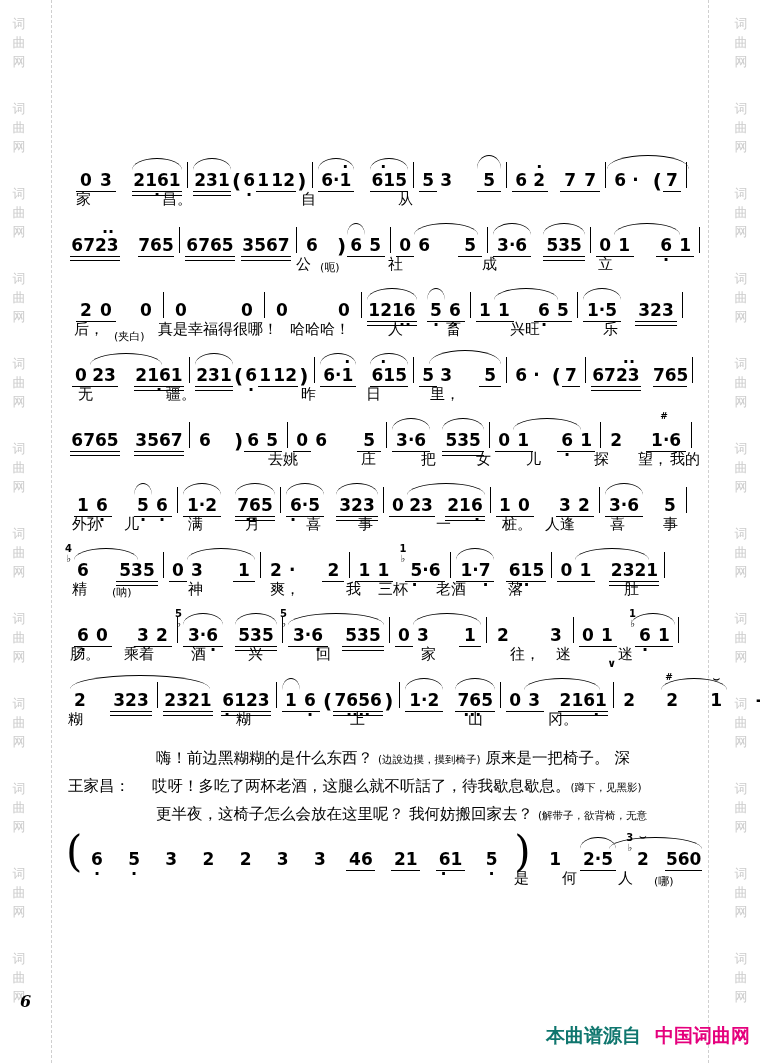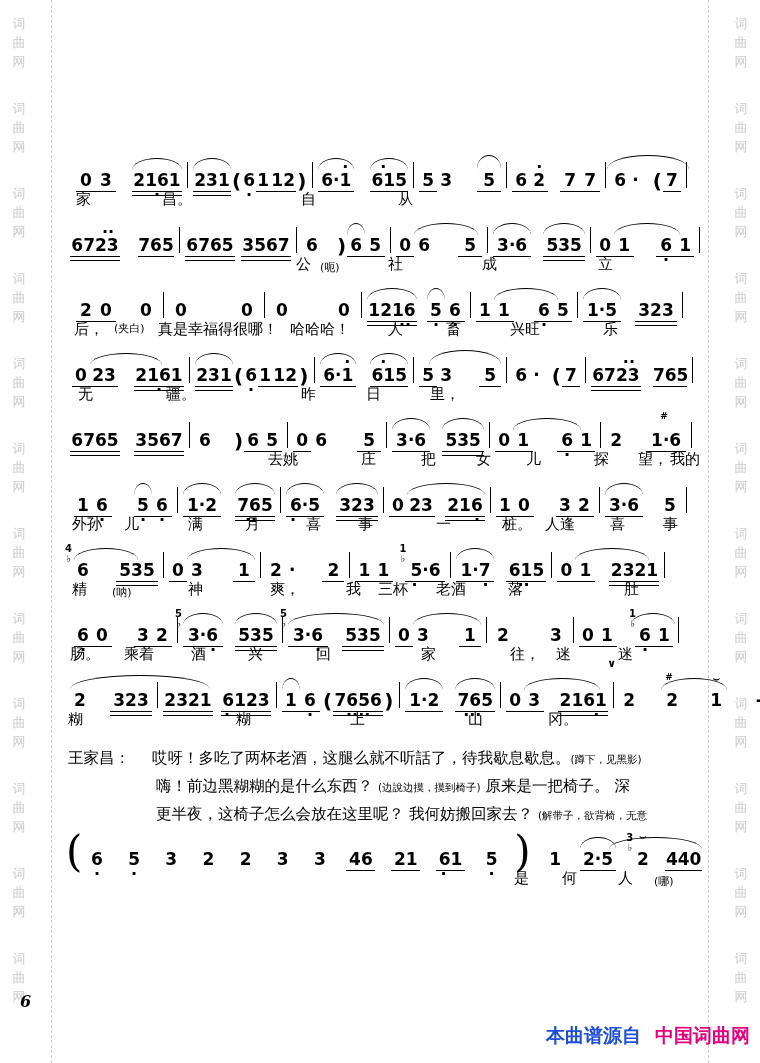--- a/index.html
+++ b/index.html
@@ -246,21 +246,21 @@
   .footer {
     position: absolute;
     right: 10px;
     bottom: 14px;
     display: flex;
     align-items: center;
     gap: 14px;
     font-size: 19px;
     font-weight: bold;
   }
-  .footer .src { color: #1d4ed8; margin-left: 17px; }
+  .footer .src { color: #0f766e; margin-left: 17px; }
   .footer .site { color: #e5007d; }
 </style>
 </head>
 <body>
 
 <div class="wm-col left">
   <div class="wm-rule"></div>
   <div class="wm-group">
     <span class="wm-ch">词</span>
     <span class="wm-ch">曲</span>
@@ -521,21 +521,21 @@
       </div>
       <span class="barline"></span>
       <div class="bar">
         <span class="nc" style="width:38px"><span class="slur"></span><span class="num">1·5</span><span class="beam1"></span></span>
         <span class="nc" style="width:42px;margin-left:14px"><span class="num">323</span><span class="beam1"></span><span class="beam2"></span></span>
       </div>
       <span class="barline"></span>
     </div>
     <div class="lyrics">
       <span class="ly" style="left:16px">后，</span>
-      <span class="ly sm" style="left:56px;top:0">(夹白)</span>
+      <span class="ly sm" style="left:56px;top:8px">(夹白)</span>
       <span class="ly" style="left:100px">真是幸福得很哪！</span>
       <span class="ly" style="left:232px">哈哈哈！</span>
       <span class="ly" style="left:330px">人</span>
       <span class="ly" style="left:388px">畜</span>
       <span class="ly" style="left:452px">兴旺</span>
       <span class="ly" style="left:545px">乐</span>
     </div>
   </div>
 
   <div class="stave">
@@ -835,25 +835,25 @@
     <div class="lyrics">
       <span class="ly" style="left:10px">糊</span>
       <span class="ly" style="left:178px">糊</span>
       <span class="ly" style="left:292px">上</span>
       <span class="ly" style="left:410px">山</span>
       <span class="ly" style="left:490px">冈。</span>
     </div>
   </div>
 
   <div class="dialogue">
+    <div class="dlg-line dlg-indent">
+      <span>嗨！前边黑糊糊的是什么东西？</span>&nbsp;<span class="stage">(边說边摸，摸到椅子)</span>&nbsp;<span>原来是一把椅子。 深</span>
+    </div>
     <div class="dlg-line">
       <span class="speaker">王家昌：</span><span>哎呀！多吃了两杯老酒，这腿么就不听話了，待我歇息歇息。</span><span class="stage">(蹲下，见黑影)</span>
-    </div>
-    <div class="dlg-line dlg-indent">
-      <span>嗨！前边黑糊糊的是什么东西？</span>&nbsp;<span class="stage">(边說边摸，摸到椅子)</span>&nbsp;<span>原来是一把椅子。 深</span>
     </div>
     <div class="dlg-line dlg-indent">
       <span>更半夜，这椅子怎么会放在这里呢？ 我何妨搬回家去？</span>&nbsp;<span class="stage">(解带子，欲背椅，无意</span>
     </div>
   </div>
 
   <div class="final-stave">
     <div class="final-row">
       <span class="bigparen">(</span>
       <span class="nc" style="width:22px;margin-left:4px"><span class="num">6</span><span class="dot-lo">·</span></span>
@@ -864,21 +864,21 @@
       <span class="nc" style="width:22px;margin-left:16px"><span class="num">3</span></span>
       <span class="nc" style="width:22px;margin-left:16px"><span class="num">3</span></span>
       <span class="nc" style="width:30px;margin-left:16px"><span class="num">46</span><span class="beam1"></span></span>
       <span class="nc" style="width:30px;margin-left:16px"><span class="num">21</span><span class="beam1"></span></span>
       <span class="nc" style="width:30px;margin-left:16px"><span class="num">61</span><span class="beam1"></span><span class="dot-lo" style="left:0;right:14px">·</span></span>
       <span class="nc" style="width:22px;margin-left:16px"><span class="num">5</span><span class="dot-lo">·</span></span>
       <span class="bigparen" style="margin-left:12px">)</span>
       <span class="nc" style="width:22px;margin-left:14px"><span class="num">1</span></span>
       <span class="nc" style="width:38px;margin-left:14px"><span class="slur"></span><span class="num">2·5</span><span class="beam1"></span></span>
       <span class="nc" style="width:22px;margin-left:16px"><span class="acc" style="left:-6px;top:-16px">3<br>♭</span><span class="mark-above" style="top:-18px">⌣</span><span class="num">2</span></span>
-      <span class="nc" style="width:38px;margin-left:12px"><span class="slur" style="left:-56px;right:0"></span><span class="num">440</span><span class="beam1"></span></span>
+      <span class="nc" style="width:38px;margin-left:12px"><span class="slur" style="left:-56px;right:0"></span><span class="num">560</span><span class="beam1"></span></span>
     </div>
     <div class="lyrics">
       <span class="ly" style="left:448px">是</span>
       <span class="ly" style="left:496px">何</span>
       <span class="ly" style="left:552px">人</span>
       <span class="ly sm" style="left:588px;top:4px">(哪)</span>
     </div>
   </div>
 
 </div>

